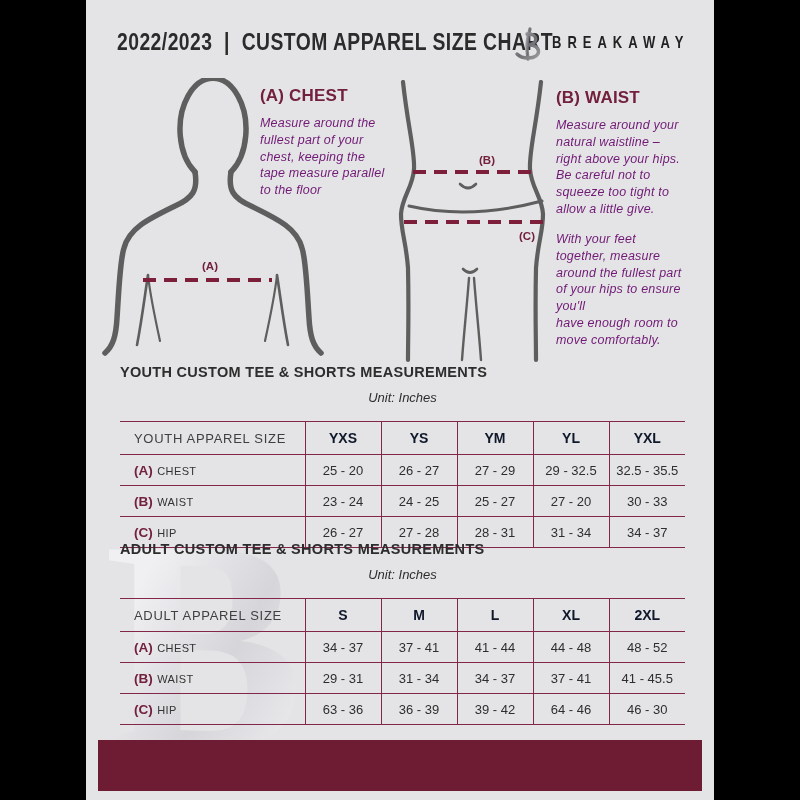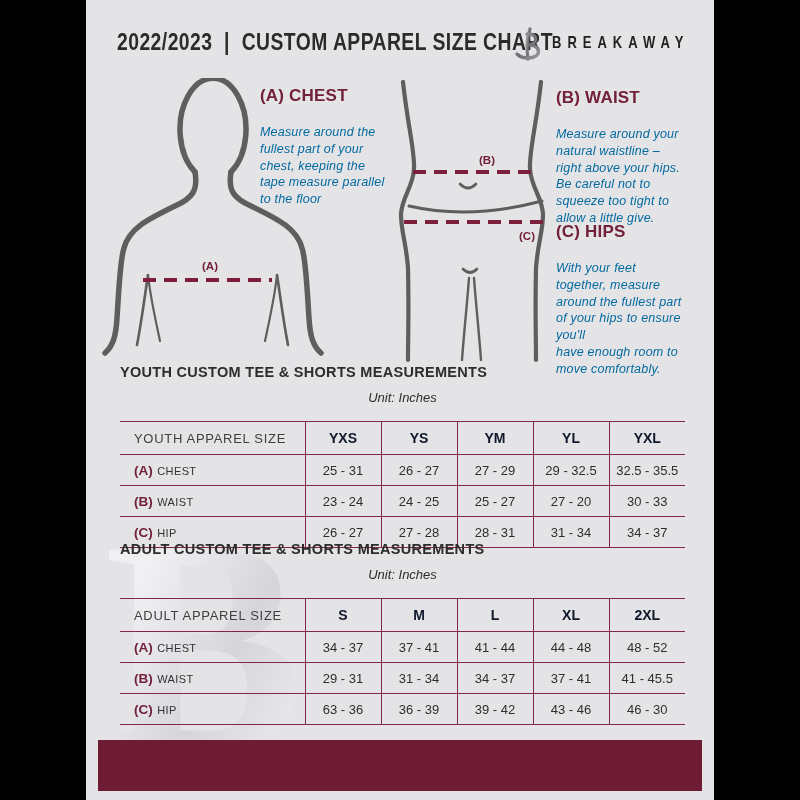--- a/index.html
+++ b/index.html
@@ -21,21 +21,21 @@
     position:absolute; left:46px; top:11px;
     font-size:13px; font-weight:700; color:#222;
     letter-spacing:6px; white-space:pre;
     transform:scale(1,1.25); transform-origin:left top;
   }
 
   
   .guide-block{ position:absolute; }
   .guide-h{ font-size:17px; font-weight:700; color:#72203c; letter-spacing:.2px; }
   .guide-p{
-    margin-top:18px; font-size:12.5px; font-style:italic; color:#0369a1;
+    margin-top:9px; font-size:12.5px; font-style:italic; color:#701a75;
     line-height:1.34; white-space:pre-line; letter-spacing:.2px;
   }
   .blk-chest{ left:174px; top:86px;  width:160px; }
   .blk-waist{ left:470px; top:88px;  width:160px; }
   .blk-hips { left:470px; top:222px; width:170px; }
 
   .fig{ position:absolute; }
   .fig-upper{ left:14px;  top:78px; }
   .fig-lower{ left:304px; top:80px; }
 
@@ -142,21 +142,20 @@
     <div class="guide-block blk-waist">
       <div class="guide-h">(B) WAIST</div>
       <div class="guide-p">Measure around your
 natural waistline –
 right above your hips.
 Be careful not to
 squeeze too tight to
 allow a little give.</div>
     </div>
     <div class="guide-block blk-hips">
-      <div class="guide-h">(C) HIPS</div>
       <div class="guide-p">With your feet
 together, measure
 around the fullest part
 of your hips to ensure
 you'll
 have enough room to
 move comfortably.</div>
     </div>
 
     <div class="tbl-section sec-youth z1">
@@ -175,21 +174,21 @@
             <tr class="hrow">
           <th class="size-lbl">YOUTH APPAREL SIZE</th>
           <th class="size-h">YXS</th>
           <th class="size-h">YS</th>
           <th class="size-h">YM</th>
           <th class="size-h">YL</th>
           <th class="size-h">YXL</th>
         </tr>
         <tr class="drow">
           <td><span class="row-pre">(A)</span> <span class="row-lbl">CHEST</span></td>
-          <td class="cell-val">25 - 31</td>
+          <td class="cell-val">25 - 20</td>
           <td class="cell-val">26 - 27</td>
           <td class="cell-val">27 - 29</td>
           <td class="cell-val">29 - 32.5</td>
           <td class="cell-val">32.5 - 35.5</td>
         </tr>
         <tr class="drow">
           <td><span class="row-pre">(B)</span> <span class="row-lbl">WAIST</span></td>
           <td class="cell-val">23 - 24</td>
           <td class="cell-val">24 - 25</td>
           <td class="cell-val">25 - 27</td>
@@ -243,21 +242,21 @@
           <td class="cell-val">31 - 34</td>
           <td class="cell-val">34 - 37</td>
           <td class="cell-val">37 - 41</td>
           <td class="cell-val">41 - 45.5</td>
         </tr>
         <tr class="drow last">
           <td><span class="row-pre">(C)</span> <span class="row-lbl">HIP</span></td>
           <td class="cell-val">63 - 36</td>
           <td class="cell-val">36 - 39</td>
           <td class="cell-val">39 - 42</td>
-          <td class="cell-val">43 - 46</td>
+          <td class="cell-val">64 - 46</td>
           <td class="cell-val">46 - 30</td>
         </tr>
       </tbody>
         </table>
     </div>
 
     <div class="footer-bar"></div>
   </div>
 </div>
 

